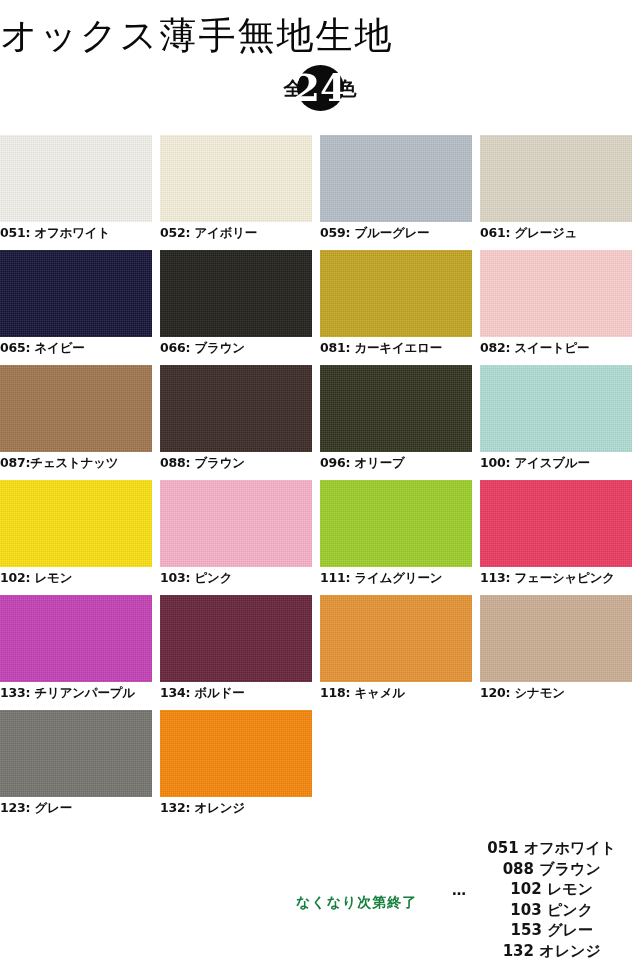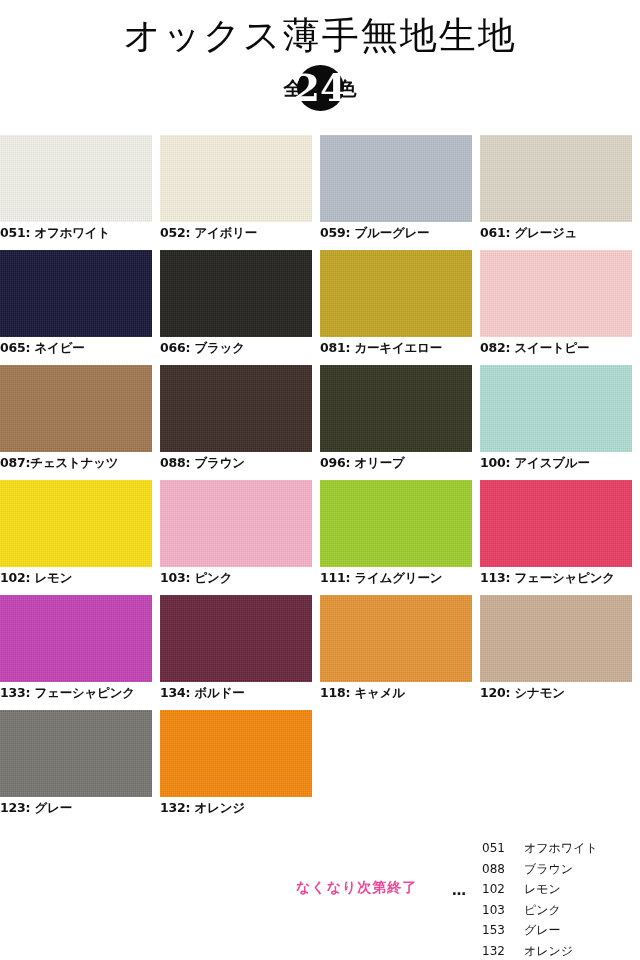--- a/index.html
+++ b/index.html
@@ -13,21 +13,21 @@
     overflow: hidden;
     font-family: "Liberation Serif", "DejaVu Serif", serif;
     color: #111111;
     position: relative;
   }
 
   
   .header {
     width: 640px;
     padding-top: 14px;
-    text-align: center;
+    text-align: left;
   }
   .page-title {
     font-family: "DejaVu Serif", "Liberation Serif", serif;
     font-size: 37px;
     line-height: 44px;
     letter-spacing: 2px;
     font-weight: 400;
     color: #0a0a0a;
     margin: 0;
     white-space: nowrap;
@@ -123,25 +123,25 @@
     top: 838px;
     width: 640px;
     height: 122px;
     display: flex;
     align-items: flex-start;
     justify-content: flex-start;
   }
   .footer-note {
     position: absolute;
     left: 296px;
-    top: 41px;
+    top: 56px;
     font-family: "DejaVu Sans", "Liberation Sans", sans-serif;
     font-size: 14px;
     font-weight: 700;
-    color: #ec4899;
+    color: #15803d;
     letter-spacing: 1px;
     white-space: nowrap;
   }
   .footer-ellipsis {
     position: absolute;
     left: 452px;
     top: 44px;
     font-family: "DejaVu Sans", "Liberation Sans", sans-serif;
     font-size: 14px;
     font-weight: 700;
@@ -150,25 +150,26 @@
   .footer-list {
     position: absolute;
     left: 482px;
     top: 0px;
     list-style: none;
     margin: 0;
     padding: 0;
   }
   .footer-list li {
     font-family: "DejaVu Sans", "Liberation Sans", sans-serif;
-    font-size: 12px;
-    font-weight: 400;
+    font-size: 15px;
+    font-weight: 700;
     color: #141414;
     line-height: 20.5px;
     white-space: nowrap;
+    text-align: center;
   }
   .footer-code { display: inline-block; width: 42px; }
 </style>
 </head>
 <body>
 
 <div class="header">
   <h1 class="page-title">オックス薄手無地生地</h1>
   <div class="badge-line">
     <span class="badge-kanji left">全</span>
@@ -193,21 +194,21 @@
     <div class="swatch-cell">
       <div class="swatch-chip" style="background: rgb(222, 215, 199);"></div>
       <div class="swatch-label">061: グレージュ</div>
     </div>
     <div class="swatch-cell">
       <div class="swatch-chip" style="background: rgb(22, 21, 56);"></div>
       <div class="swatch-label">065: ネイビー</div>
     </div>
     <div class="swatch-cell">
       <div class="swatch-chip" style="background: rgb(34, 33, 28);"></div>
-      <div class="swatch-label">066: ブラック</div>
+      <div class="swatch-label">066: ブラウン</div>
     </div>
     <div class="swatch-cell">
       <div class="swatch-chip" style="background: rgb(195, 166, 35);"></div>
       <div class="swatch-label">081: カーキイエロー</div>
     </div>
     <div class="swatch-cell">
       <div class="swatch-chip" style="background: rgb(251, 207, 205);"></div>
       <div class="swatch-label">082: スイートピー</div>
     </div>
     <div class="swatch-cell">
@@ -237,21 +238,21 @@
     <div class="swatch-cell">
       <div class="swatch-chip" style="background: rgb(158, 208, 42);"></div>
       <div class="swatch-label">111: ライムグリーン</div>
     </div>
     <div class="swatch-cell">
       <div class="swatch-chip" style="background: rgb(236, 60, 98);"></div>
       <div class="swatch-label">113: フェーシャピンク</div>
     </div>
     <div class="swatch-cell">
       <div class="swatch-chip" style="background: rgb(197, 65, 183);"></div>
-      <div class="swatch-label">133: フェーシャピンク</div>
+      <div class="swatch-label">133: チリアンパープル</div>
     </div>
     <div class="swatch-cell">
       <div class="swatch-chip" style="background: rgb(103, 36, 59);"></div>
       <div class="swatch-label">134: ボルドー</div>
     </div>
     <div class="swatch-cell">
       <div class="swatch-chip" style="background: rgb(230, 148, 52);"></div>
       <div class="swatch-label">118: キャメル</div>
     </div>
     <div class="swatch-cell">

